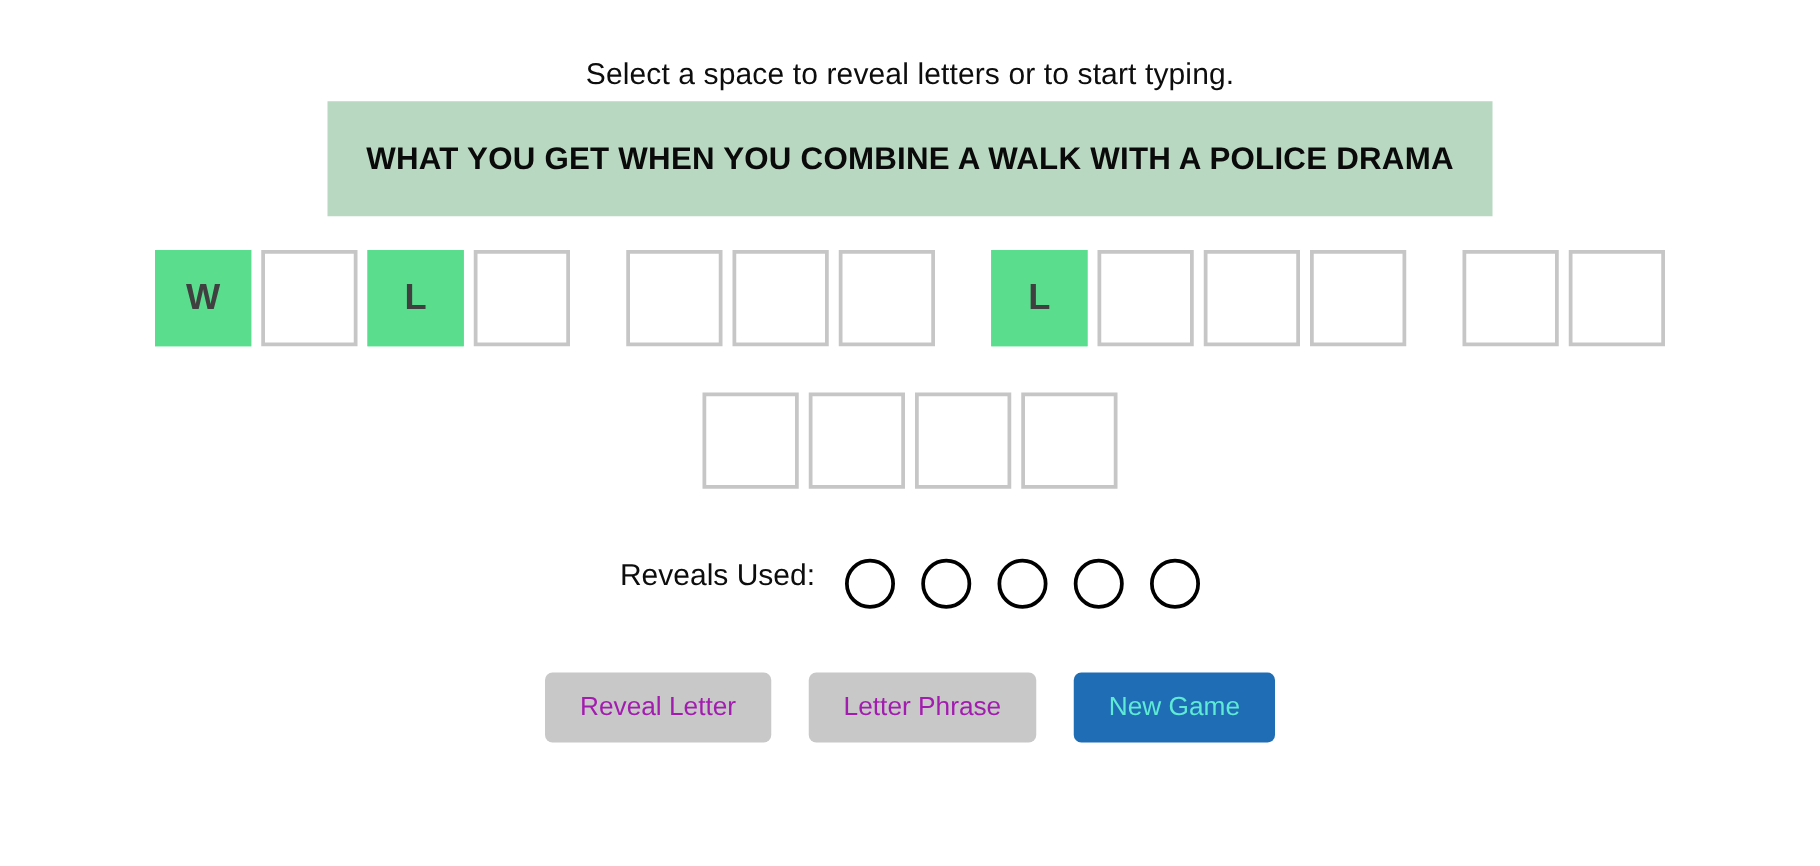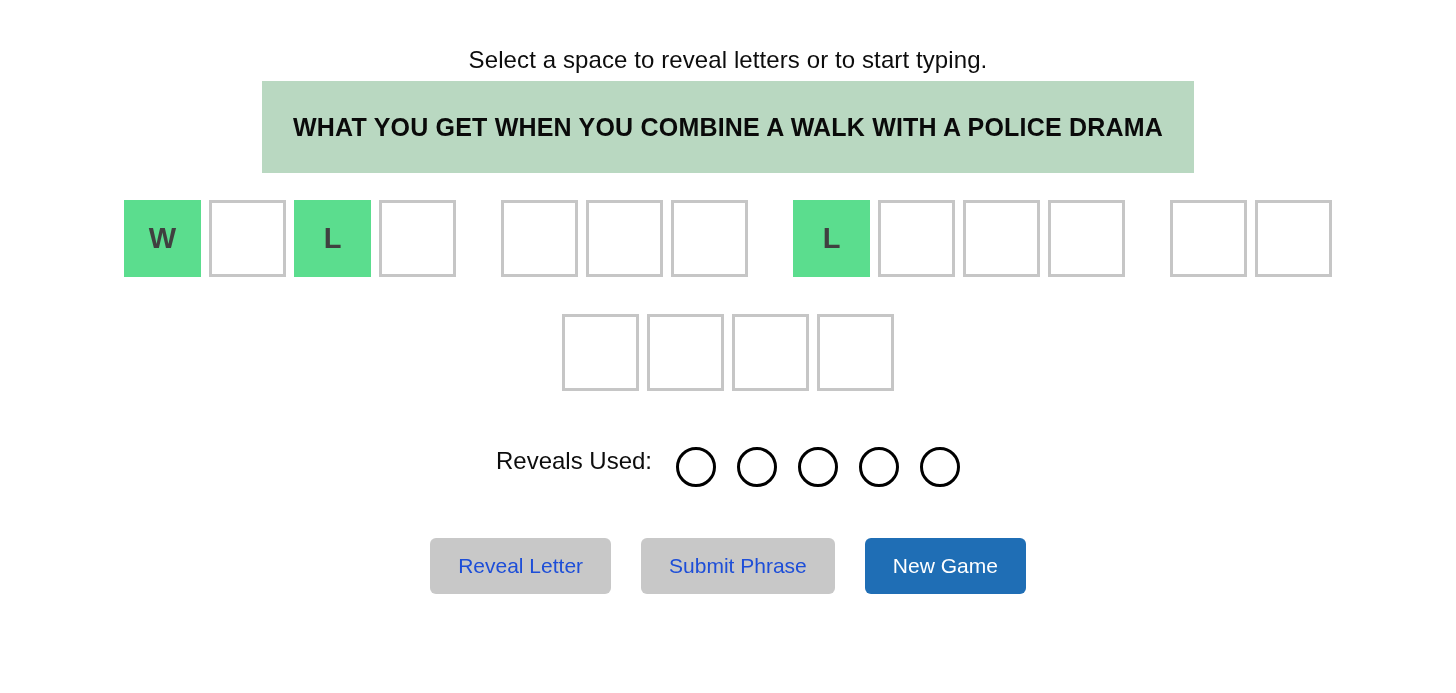--- a/index.html
+++ b/index.html
@@ -155,26 +155,26 @@
     margin-right: 30px;
     cursor: pointer;
     display: flex;
     align-items: center;
     justify-content: center;
     white-space: nowrap;
   }
   .btn:last-child { margin-right: 0; }
   .btn.disabled {
     background: #c8c8c8;
-    color: #1d4ed8;
+    color: #a21caf;
     cursor: default;
   }
   .btn.primary {
     background: #1f6eb5;
-    color: #ffffff;
+    color: #5eead4;
   }
 </style>
 </head>
 <body>
 
 <div id="app">
 
   <div class="instruction">Select a space to reveal letters or to start typing.</div>
 
   <div class="clue-banner">
@@ -221,17 +221,17 @@
         <div class="pip"></div>
         <div class="pip"></div>
         <div class="pip"></div>
         <div class="pip"></div>
         <div class="pip"></div>
       </div>
   </div>
 
   <div class="actions" id="actions">
       <button class="btn disabled" disabled="">Reveal Letter</button>
-      <button class="btn disabled" disabled="">Submit Phrase</button>
+      <button class="btn disabled" disabled="">Letter Phrase</button>
       <button class="btn primary">New Game</button>
     </div>
 
 </div>
 
 </body></html>

